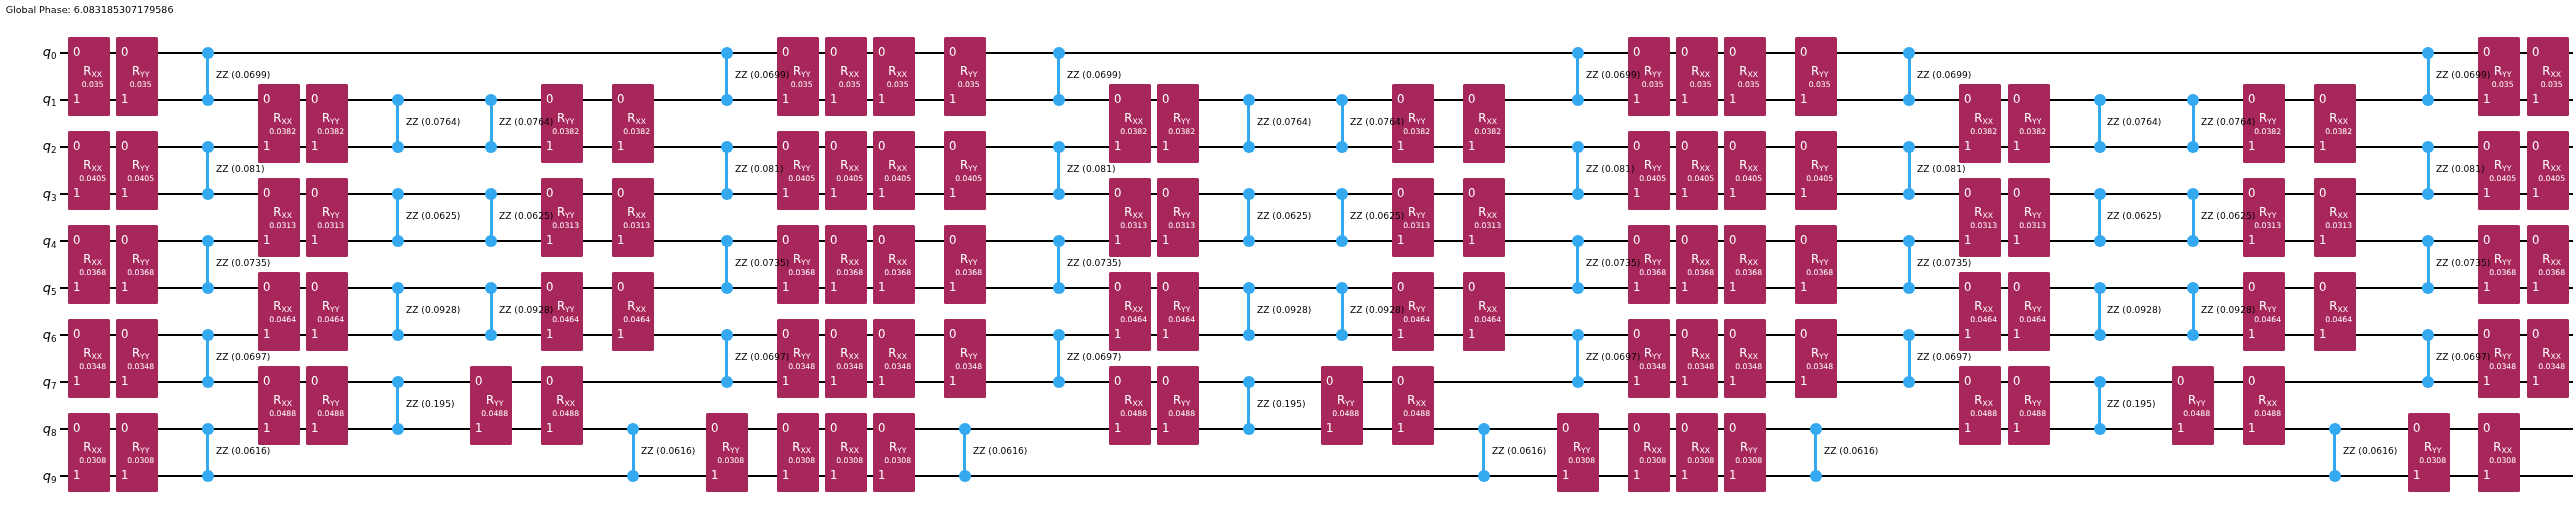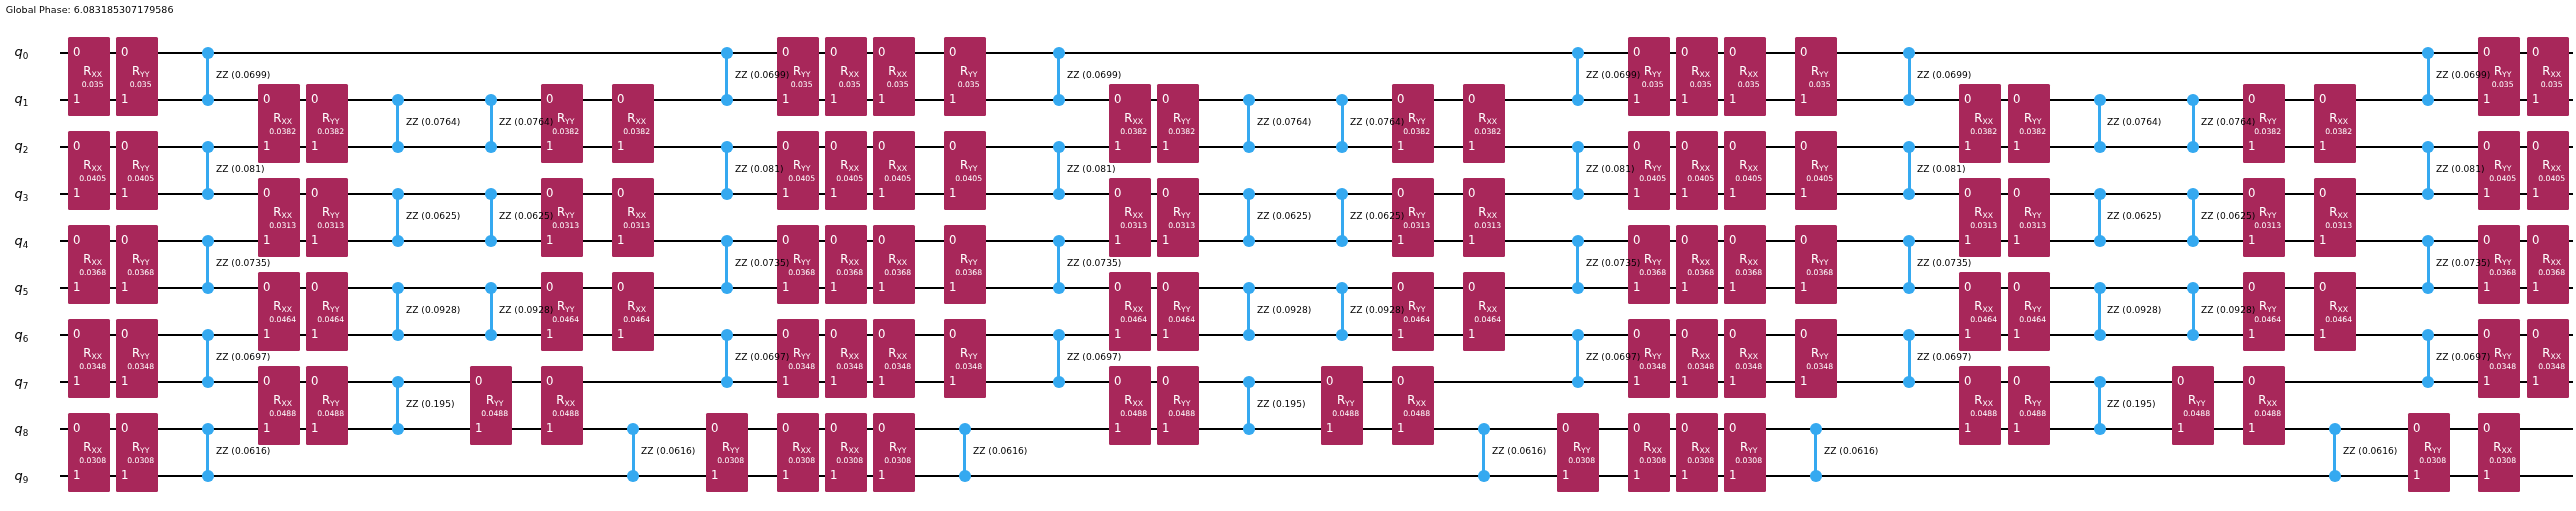--- a/index.html
+++ b/index.html
@@ -1,21 +1,21 @@
 <!DOCTYPE html>
 <html style="font-size:11.7px"><head>
 <meta charset="utf-8">
 <style>
   html,body{margin:0;padding:0;background:#fff;}
   #canvas{
     position:relative;width:2576px;height:512px;background:var(--bg,#fff);
     font-family:"DejaVu Sans",sans-serif;overflow:hidden;
   }
   .gphase{position:absolute;left:5.8px;top:3.7px;font-size:9.5px;color:var(--labeltext,#000);white-space:nowrap;}
-  .qlabel{position:absolute;width:42px;color:var(--labeltext,#000);
+  .qlabel{position:absolute;width:42px;text-align:right;color:var(--labeltext,#000);
           font-size:13px;font-style:italic;line-height:1;}
   .qlabel sub{font-size:8.8px;font-style:normal;vertical-align:-2.9px;}
   .wire{position:absolute;height:2.2px;background:var(--wire,#000);z-index:1;}
   .gatebox{position:absolute;width:42px;background:var(--gatefill,#A8275A);color:var(--gatetext,#fff);
            border-radius:1.5px;z-index:3;}
   .gq{position:absolute;left:5.1px;font-size:11.7px;line-height:1;margin-top:-5.8px;}
   .gcenter{position:absolute;left:0;right:0;display:flex;flex-direction:column;align-items:center;
            padding-left:7.3px;box-sizing:border-box;transform:translateY(-50%);}
   .gname{font-size:11.7px;line-height:1.1;white-space:nowrap;}
   .gname sub{font-size:7.7px;vertical-align:-2.2px;}

